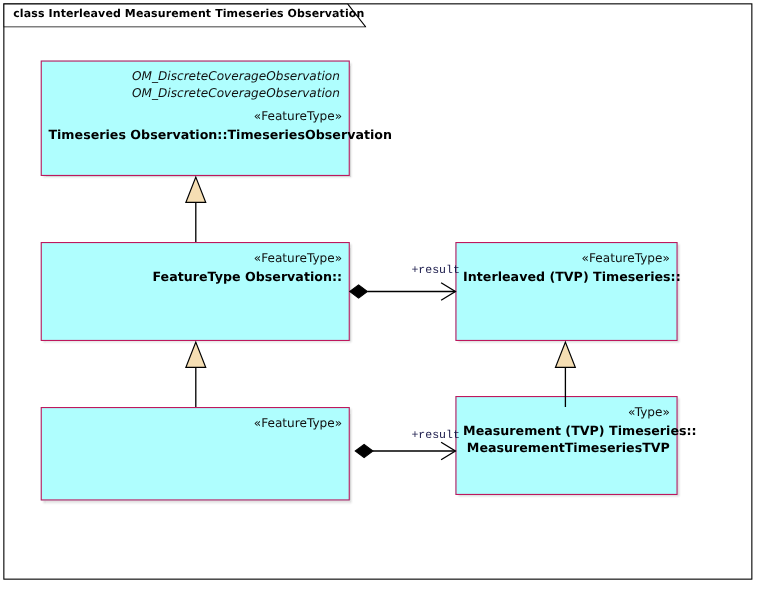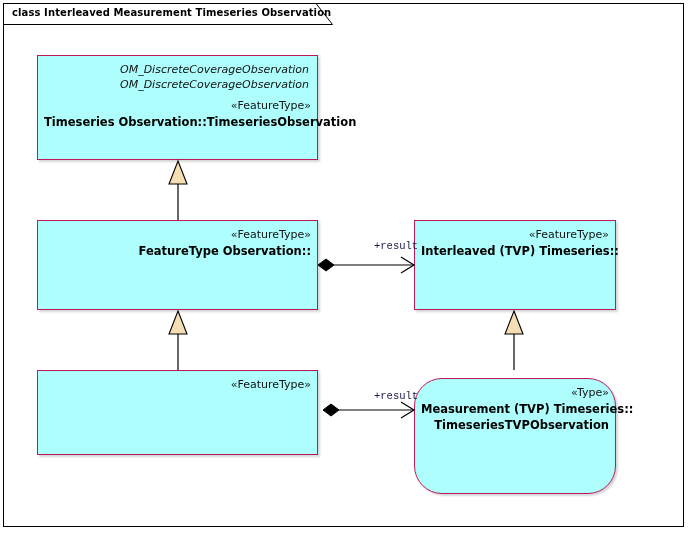--- a/index.html
+++ b/index.html
@@ -91,21 +91,21 @@
     font-weight: bold;
     color: #000000;
     white-space: nowrap;
   }
 
   
   #class-timeseries-observation { left: 37px;  top: 55px;  width: 281px; height: 105px; }
   #class-timeseries-tvp-observation { left: 37px;  top: 220px; width: 281px; height: 90px; }
   #class-timeseries-tvp { left: 414px; top: 220px; width: 202px; height: 90px; }
   #class-measurement-timeseries-tvp-observation { left: 37px;  top: 370px; width: 281px; height: 85px; }
-  #class-measurement-timeseries-tvp { left: 414px; top: 378px; width: 202px; height: 116px; border-radius: 28px; }
+  #class-measurement-timeseries-tvp { left: 414px; top: 360px; width: 202px; height: 90px; }
 
   
   .connector-svg {
     position: absolute;
     left: 0;
     top: 0;
     width: 693px;
     height: 539px;
     pointer-events: none;
     overflow: visible;
@@ -180,21 +180,21 @@
 <div class="uml-class" id="class-measurement-timeseries-tvp-observation">
   <div class="class-heading">
     <div class="stereotype">«FeatureType»</div>
   </div>
 </div>
 
 <div class="uml-class" id="class-measurement-timeseries-tvp">
   <div class="class-heading">
     <div class="stereotype">«Type»</div>
     <div class="class-name">Measurement (TVP) Timeseries::</div>
-    <div class="class-name">TimeseriesTVPObservation</div>
+    <div class="class-name">MeasurementTimeseriesTVP</div>
   </div>
 </div>
 
 <svg class="connector-svg" viewBox="0 0 693 539">
 
   <g>
     <line class="conn-line" x1="178" y1="220" x2="178" y2="184"></line>
     <polygon class="gen-triangle" points="178,161 187,184 169,184"></polygon>
   </g>
 

